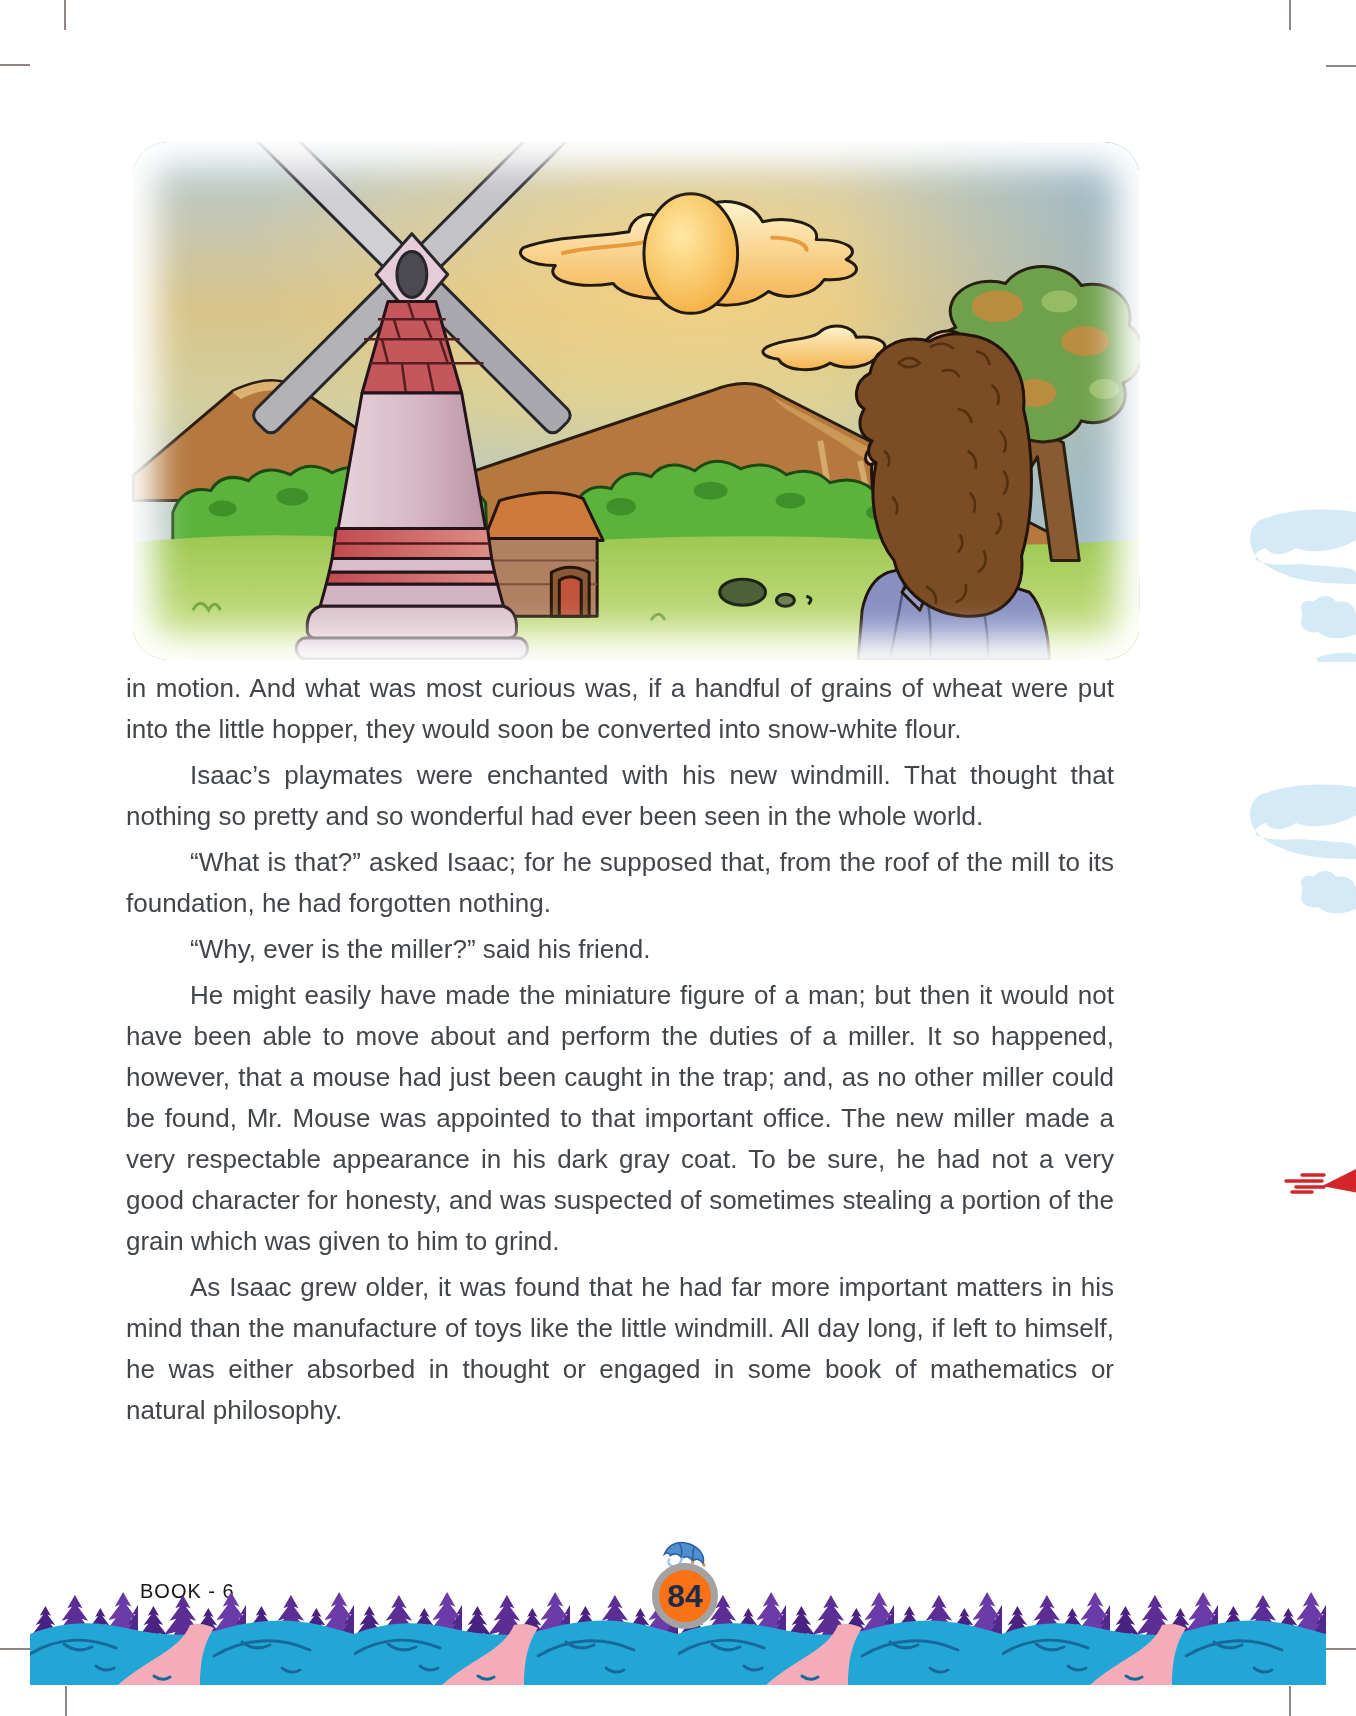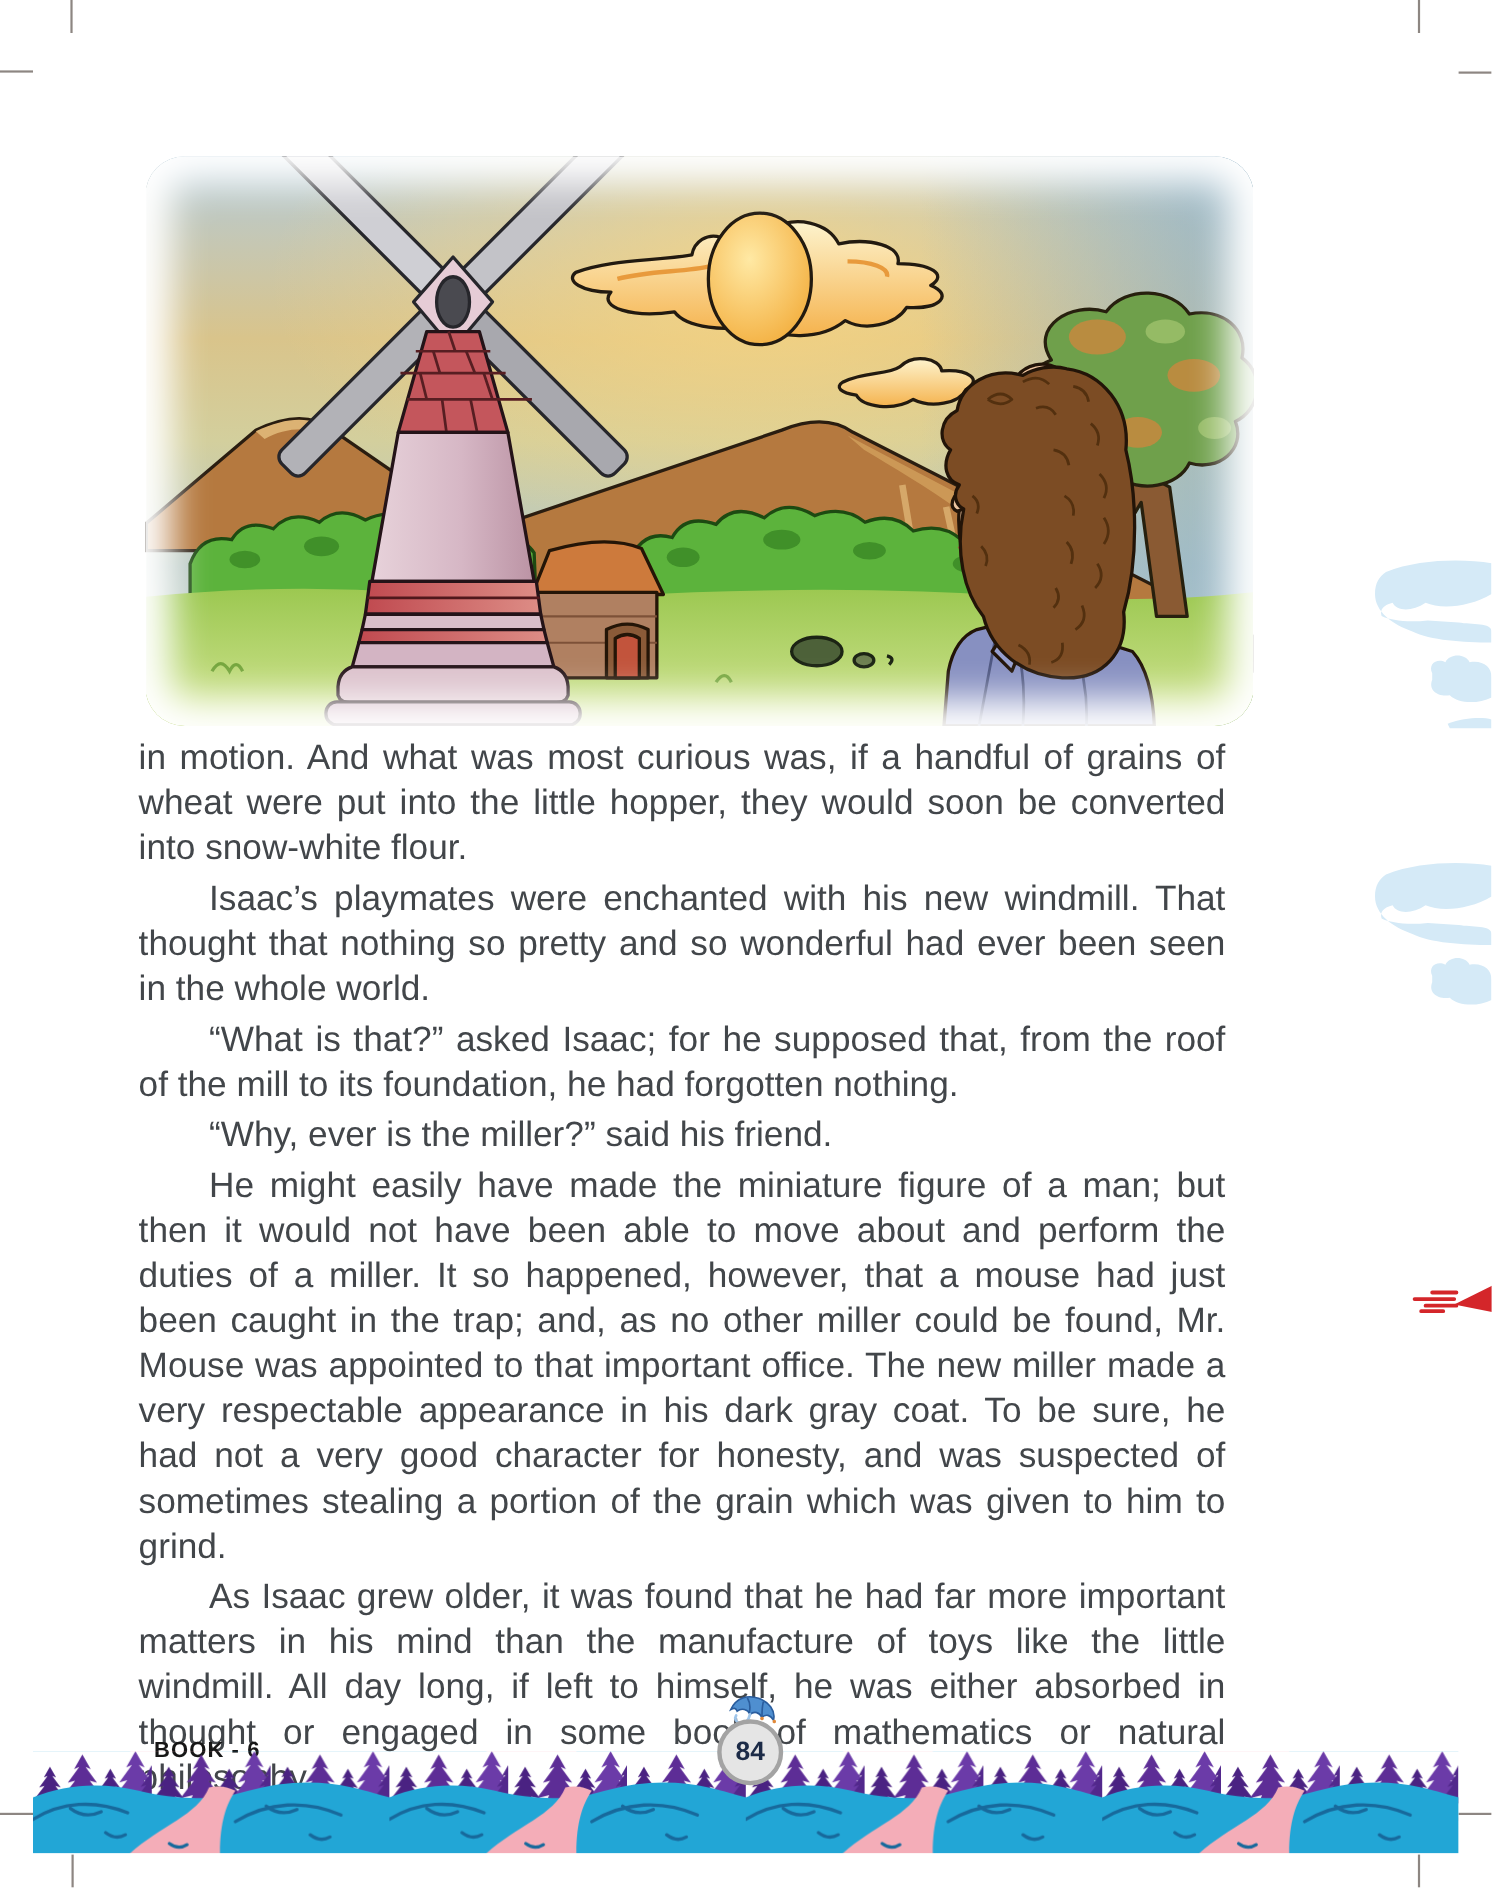--- a/index.html
+++ b/index.html
@@ -11,32 +11,32 @@
 
   
   .illu{position:absolute;left:132px;top:142px;width:1008px;height:518px;
         border-radius:36px;overflow:hidden;}
   .illu svg{display:block;}
   .illu .soft{position:absolute;inset:0;border-radius:36px;pointer-events:none;
         box-shadow:inset 0 0 34px 24px #ffffff;}
 
   
   .story{position:absolute;left:126px;top:668px;width:988px;
-         color:#42464a;font-size:32px;line-height:41px;text-align:justify;}
+         color:#42464a;font-size:26px;line-height:41px;text-align:justify;}
   .story p{margin:0 0 5px 0;text-indent:64px;}
   .story p.cont{text-indent:0;}
 
   
   .book-label{position:absolute;left:140px;top:1580px;font-size:20px;
-        font-weight:bold;color:#161616;letter-spacing:1px;}
+        font-weight:normal;color:#161616;letter-spacing:1px;}
   .band{position:absolute;left:30px;top:1592px;width:1296px;height:93px;}
   .page-badge{position:absolute;left:652px;top:1563px;width:52px;height:52px;
-        border-radius:50%;background:#e5e5e5;border:4px solid #a3a3a3;
+        border-radius:50%;background:#f97316;border:7px solid #a3a3a3;
         display:flex;align-items:center;justify-content:center;
-        font-size:24px;font-weight:bold;color:#1c2b47;z-index:3;}
+        font-size:32px;font-weight:bold;color:#1c2b47;z-index:3;}
   .umbrella{position:absolute;left:658px;top:1541px;z-index:2;}
 
   
   .ornament{position:absolute;left:1240px;width:116px;height:170px;}
   .orn1{top:500px;} .orn2{top:775px;}
   .dart{position:absolute;left:1282px;top:1166px;}
 </style>
 </head>
 <body>
 

